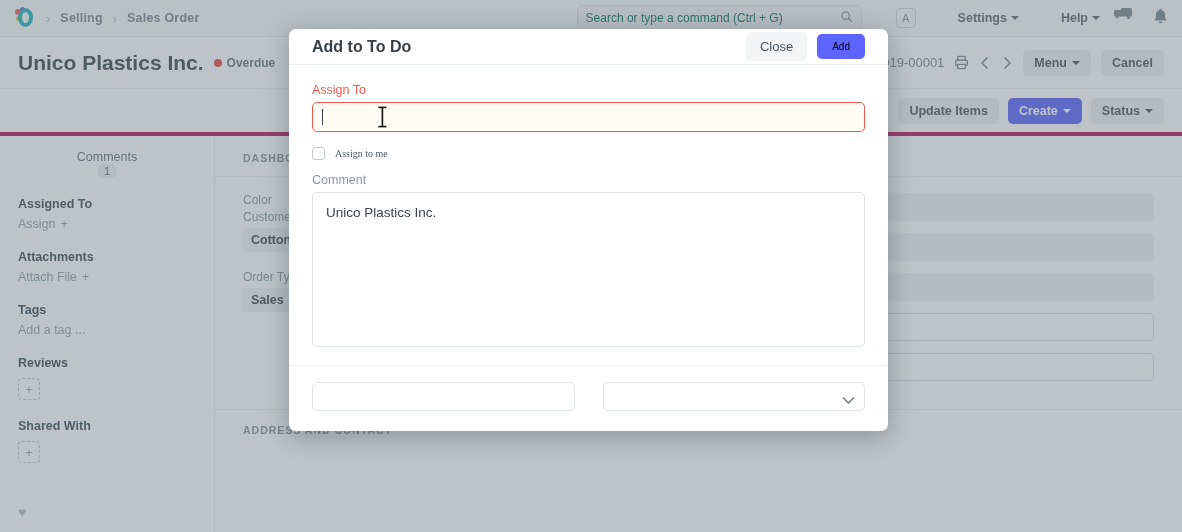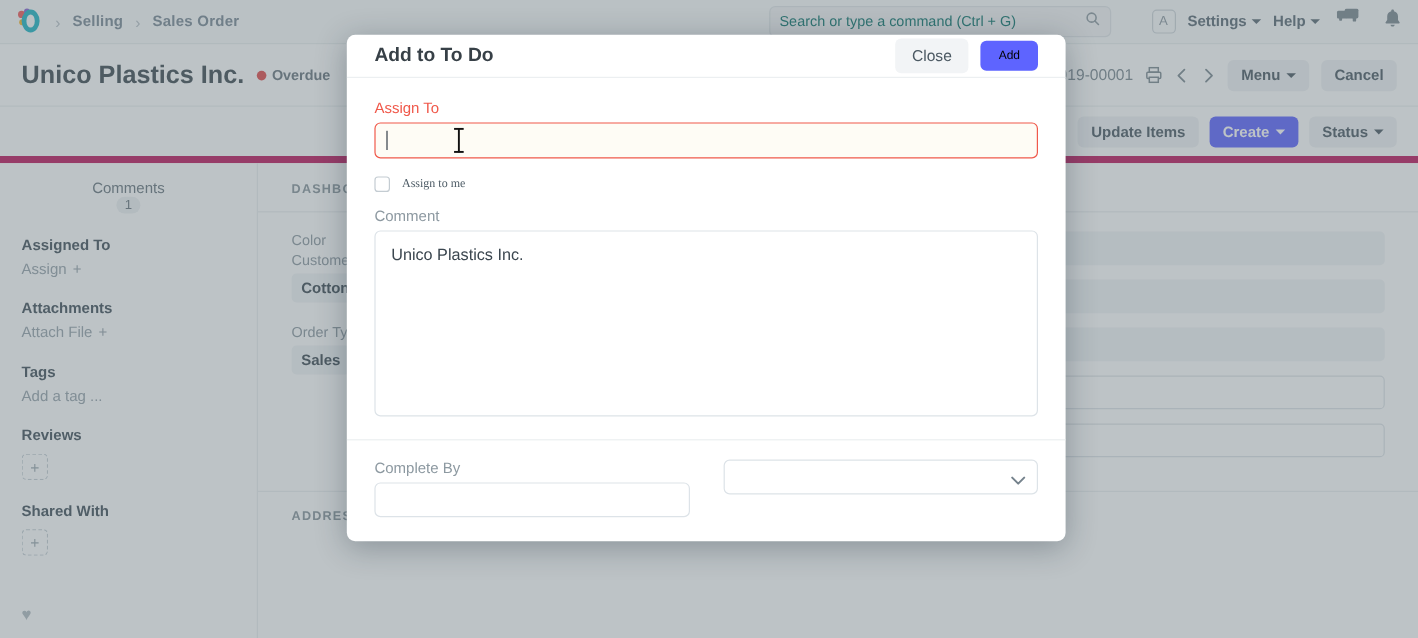--- a/index.html
+++ b/index.html
@@ -55,21 +55,21 @@
     position: relative;
   }
   .searchbox .ph { font-size: 12px; color: #0f766e; flex: 1 1 auto; }
   .avatar {
     width: 20px; height: 20px; border: 1px solid #cfd6da; border-radius: 4px;
     display: flex; align-items: center; justify-content: center;
     font-size: 11px; color: #8e9aa2;
   }
   .nav-item {
     font-size: 12.5px; font-weight: bold; color: #5c6b76;
-    display: flex; align-items: center; gap: 4px;
+    display: flex; align-items: center; gap: 4px; margin-left: 32px;
   }
   .caret {
     width: 0; height: 0; border-left: 4px solid transparent;
     border-right: 4px solid transparent; border-top: 4px solid currentColor;
     display: inline-block;
   }
 
   
   .title-row {
     height: 52px; display: flex; align-items: center;
@@ -87,21 +87,21 @@
   .tbtn {
     font-size: 12.5px; font-weight: bold; color: #4c5a64;
     background: #f0f2f4; border: none; border-radius: 5px;
     padding: 6px 11px; display: flex; align-items: center; gap: 5px;
   }
 
   
   .tool-row {
     height: 47px; display: flex; align-items: center;
     padding: 0 18px; gap: 9px;
-    background: #fff; border-bottom: 6px solid #be185d;
+    background: #fff; border-bottom: 4px solid #be185d;
   }
   .tool-spacer { flex: 1 1 auto; }
   .btn-primary {
     background: #5e64ff; color: #fff;
     font-size: 12.5px; font-weight: bold;
     border: none; border-radius: 5px; padding: 6px 11px;
     display: flex; align-items: center; gap: 5px;
   }
 
   
@@ -418,21 +418,20 @@
       <span class="checkbox"></span>
       <span class="check-label">Assign to me</span>
     </div>
 
     <div class="mlabel">Comment</div>
     <textarea class="comment-area" style="">Unico Plastics Inc.</textarea>
   </div>
 
   <div class="modal-footer">
     <div class="ffield">
-      <div class="mlabel">Complete By</div>
       <input class="date-input" type="text" value="" style="">
     </div>
     <div class="ffield">
       <div class="sel-wrap">
         <input class="sel-input" type="text" value="" style="">
         <span class="sel-chev">
           <svg width="13" height="9" viewBox="0 0 13 9" fill="none" stroke="#76838d" stroke-width="1.7" stroke-linecap="round" stroke-linejoin="round">
               <polyline points="1.5,2 6.5,7 11.5,2"></polyline>
             </svg>
         </span>

